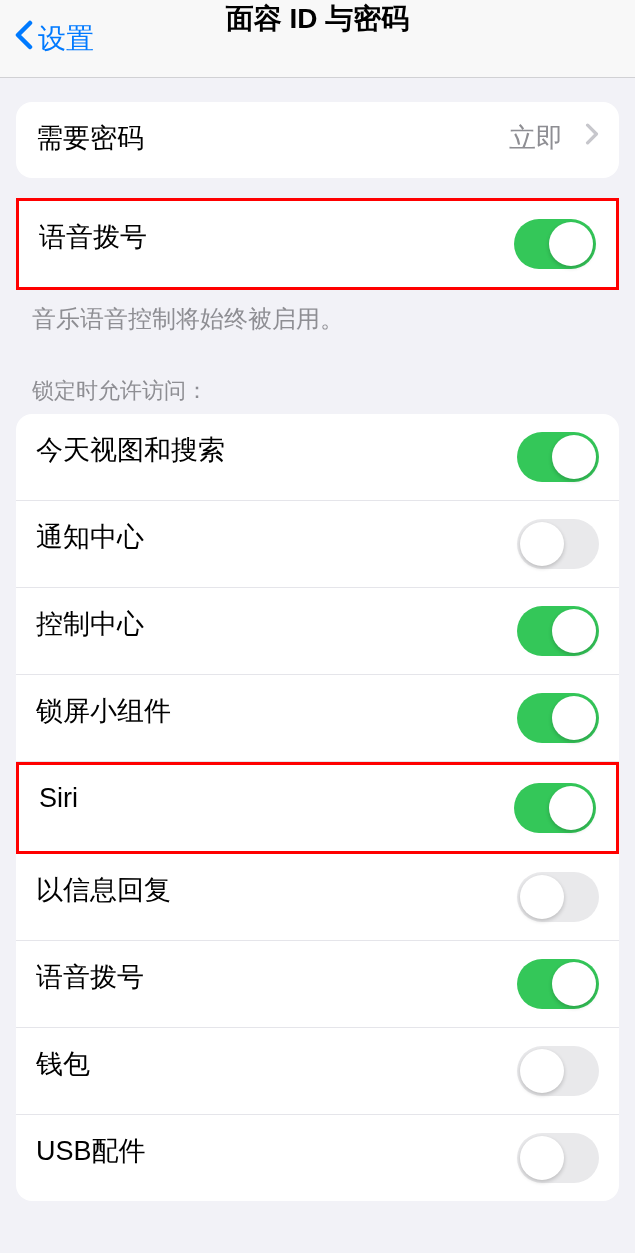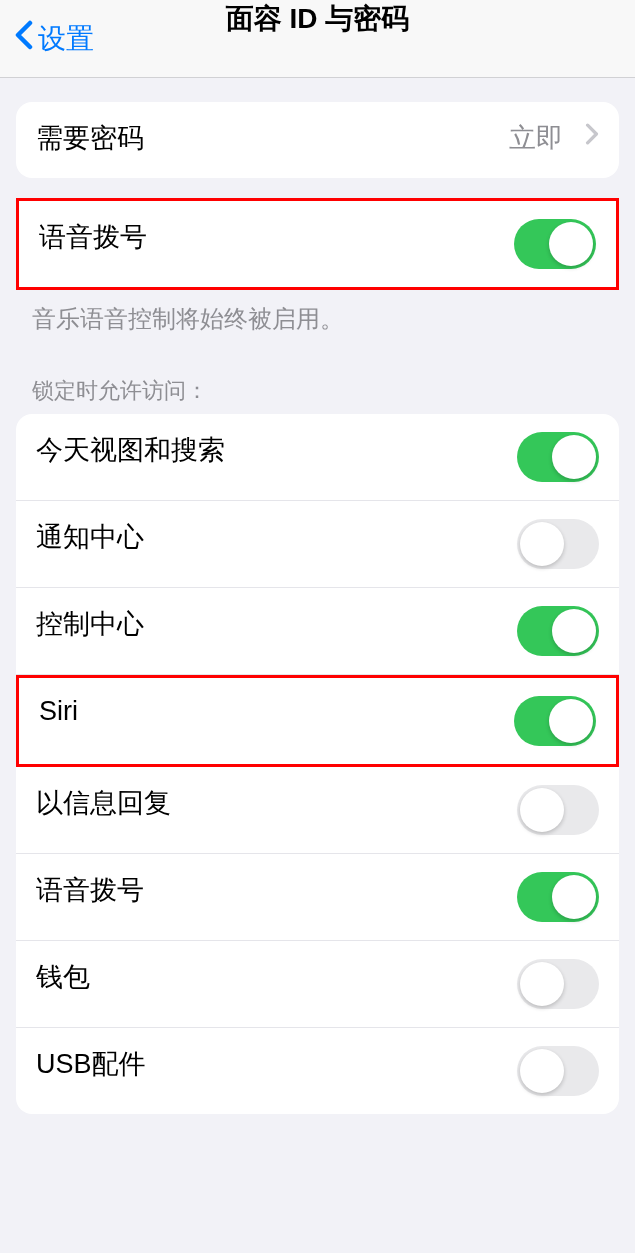--- a/index.html
+++ b/index.html
@@ -182,20 +182,26 @@
       <div class="toggle off">
           <div class="toggle-knob"></div>
         </div>
     </div>
     <div class="row">
       <div class="row-label">控制中心</div>
       <div class="toggle on">
           <div class="toggle-knob"></div>
         </div>
     </div>
+    <div class="row">
+      <div class="row-label">锁屏小组件</div>
+      <div class="toggle on">
+          <div class="toggle-knob"></div>
+        </div>
+    </div>
     <div class="row highlight-box">
       <div class="row-label">Siri</div>
       <div class="toggle on">
           <div class="toggle-knob"></div>
         </div>
     </div>
     <div class="row">
       <div class="row-label">以信息回复</div>
       <div class="toggle off">
           <div class="toggle-knob"></div>

